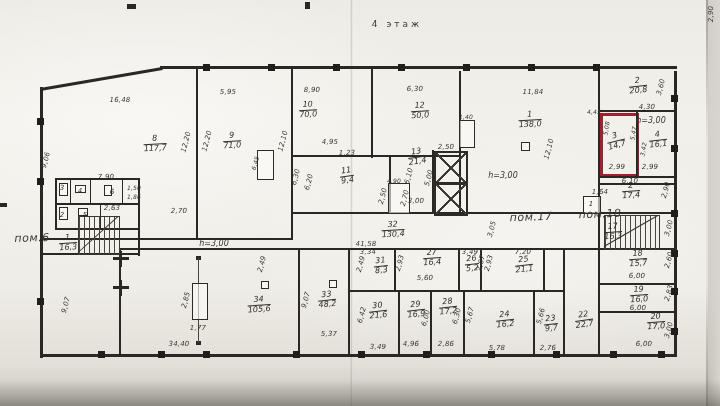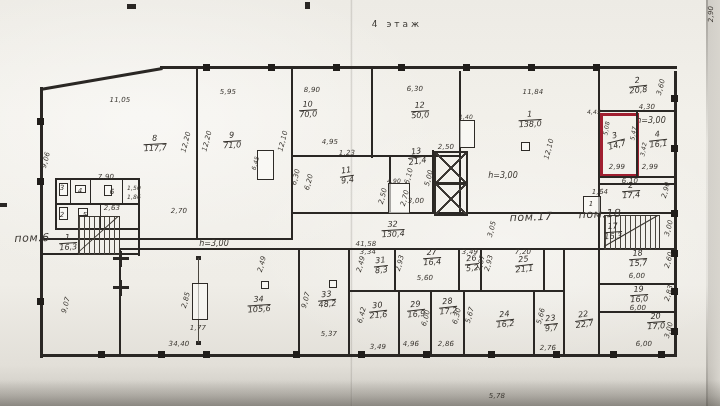--- a/index.html
+++ b/index.html
@@ -187,21 +187,21 @@
       <div class="room-label" style="left: 381px; top: 266px; --r: -6deg;"><span class="num">31</span><span>8,3</span></div>
       <div class="room-label" style="left: 393px; top: 230px; --r: -3deg;"><span class="num">32</span><span>130,4</span></div>
       <div class="room-label" style="left: 327px; top: 300px; --r: -6deg;"><span class="num">33</span><span>48,2</span></div>
       <div class="room-label" style="left: 259px; top: 305px; --r: -4deg;"><span class="num">34</span><span>105,6</span></div>
       <div class="cell-label" style="left: 62px; top: 188px;">3</div>
       <div class="cell-label" style="left: 80px; top: 191px;">4</div>
       <div class="cell-label" style="left: 112px; top: 192px;">6</div>
       <div class="cell-label" style="left: 62px; top: 215px;">2</div>
       <div class="cell-label" style="left: 85px; top: 215px;">5</div>
       <div class="cell-label" style="left: 591px; top: 204px;">1</div>
-      <div class="dim" style="left: 120px; top: 100px;">11,05</div>
+      <div class="dim" style="left: 120px; top: 100px;">16,48</div>
       <div class="dim" style="left: 228px; top: 92px;">5,95</div>
       <div class="dim" style="left: 312px; top: 90px;">8,90</div>
       <div class="dim" style="left: 415px; top: 89px;">6,30</div>
       <div class="dim" style="left: 533px; top: 92px;">11,84</div>
       <div class="dim" style="left: 647px; top: 107px;">4,30</div>
       <div class="dim" style="left: 661px; top: 87px; --r: -75deg;">3,60</div>
       <div class="dim" style="left: 46px; top: 160px; --r: -75deg;">9,06</div>
       <div class="dim" style="left: 186px; top: 142px; --r: -75deg;">12,20</div>
       <div class="dim" style="left: 207px; top: 141px; --r: -75deg;">12,20</div>
       <div class="dim" style="left: 283px; top: 141px; --r: -75deg;">12,10</div>
@@ -241,21 +241,21 @@
       <div class="dim" style="left: 481px; top: 263px; --r: -75deg;">2,87</div>
       <div class="dim" style="left: 489px; top: 263px; --r: -75deg;">2,93</div>
       <div class="dim" style="left: 523px; top: 252px;">7,20</div>
       <div class="dim" style="left: 362px; top: 315px; --r: -75deg;">6,42</div>
       <div class="dim" style="left: 378px; top: 347px;">3,49</div>
       <div class="dim" style="left: 426px; top: 318px; --r: -75deg;">6,00</div>
       <div class="dim" style="left: 411px; top: 344px;">4,96</div>
       <div class="dim" style="left: 457px; top: 316px; --r: -75deg;">6,30</div>
       <div class="dim" style="left: 446px; top: 344px;">2,86</div>
       <div class="dim" style="left: 470px; top: 315px; --r: -75deg;">5,67</div>
-      <div class="dim" style="left: 497px; top: 348px; margin-top: 48px;">5,78</div>
+      <div class="dim" style="left: 497px; top: 348px;">5,78</div>
       <div class="dim" style="left: 541px; top: 316px; --r: -75deg;">5,66</div>
       <div class="dim" style="left: 548px; top: 348px;">2,76</div>
       <div class="dim" style="left: 600px; top: 192px;">1,64</div>
       <div class="dim" style="left: 630px; top: 181px;">6,10</div>
       <div class="dim" style="left: 666px; top: 190px; --r: -75deg;">2,90</div>
       <div class="dim" style="left: 617px; top: 167px;">2,99</div>
       <div class="dim" style="left: 650px; top: 167px;">2,99</div>
       <div class="dim tiny" style="left: 606px; top: 128px; --r: -80deg;">5,08</div>
       <div class="dim tiny" style="left: 633px; top: 133px; --r: -80deg;">5,47</div>
       <div class="dim tiny" style="left: 643px; top: 149px; --r: -80deg;">3,42</div>

